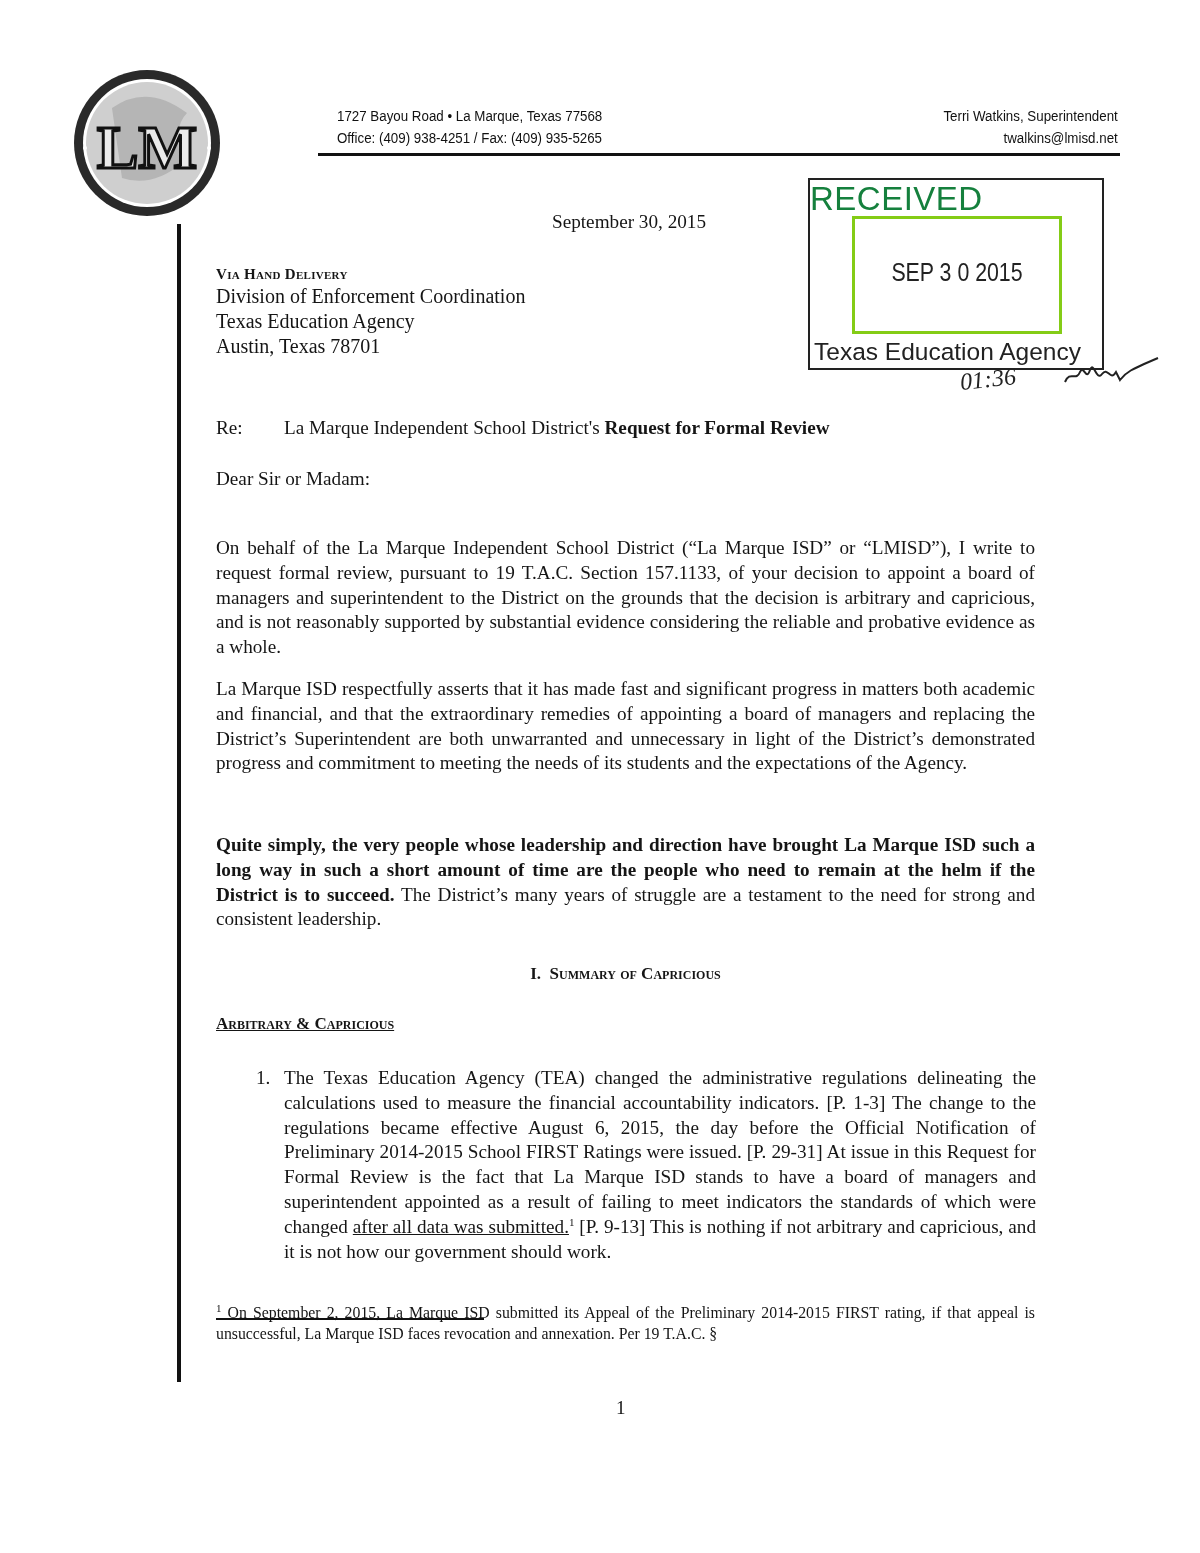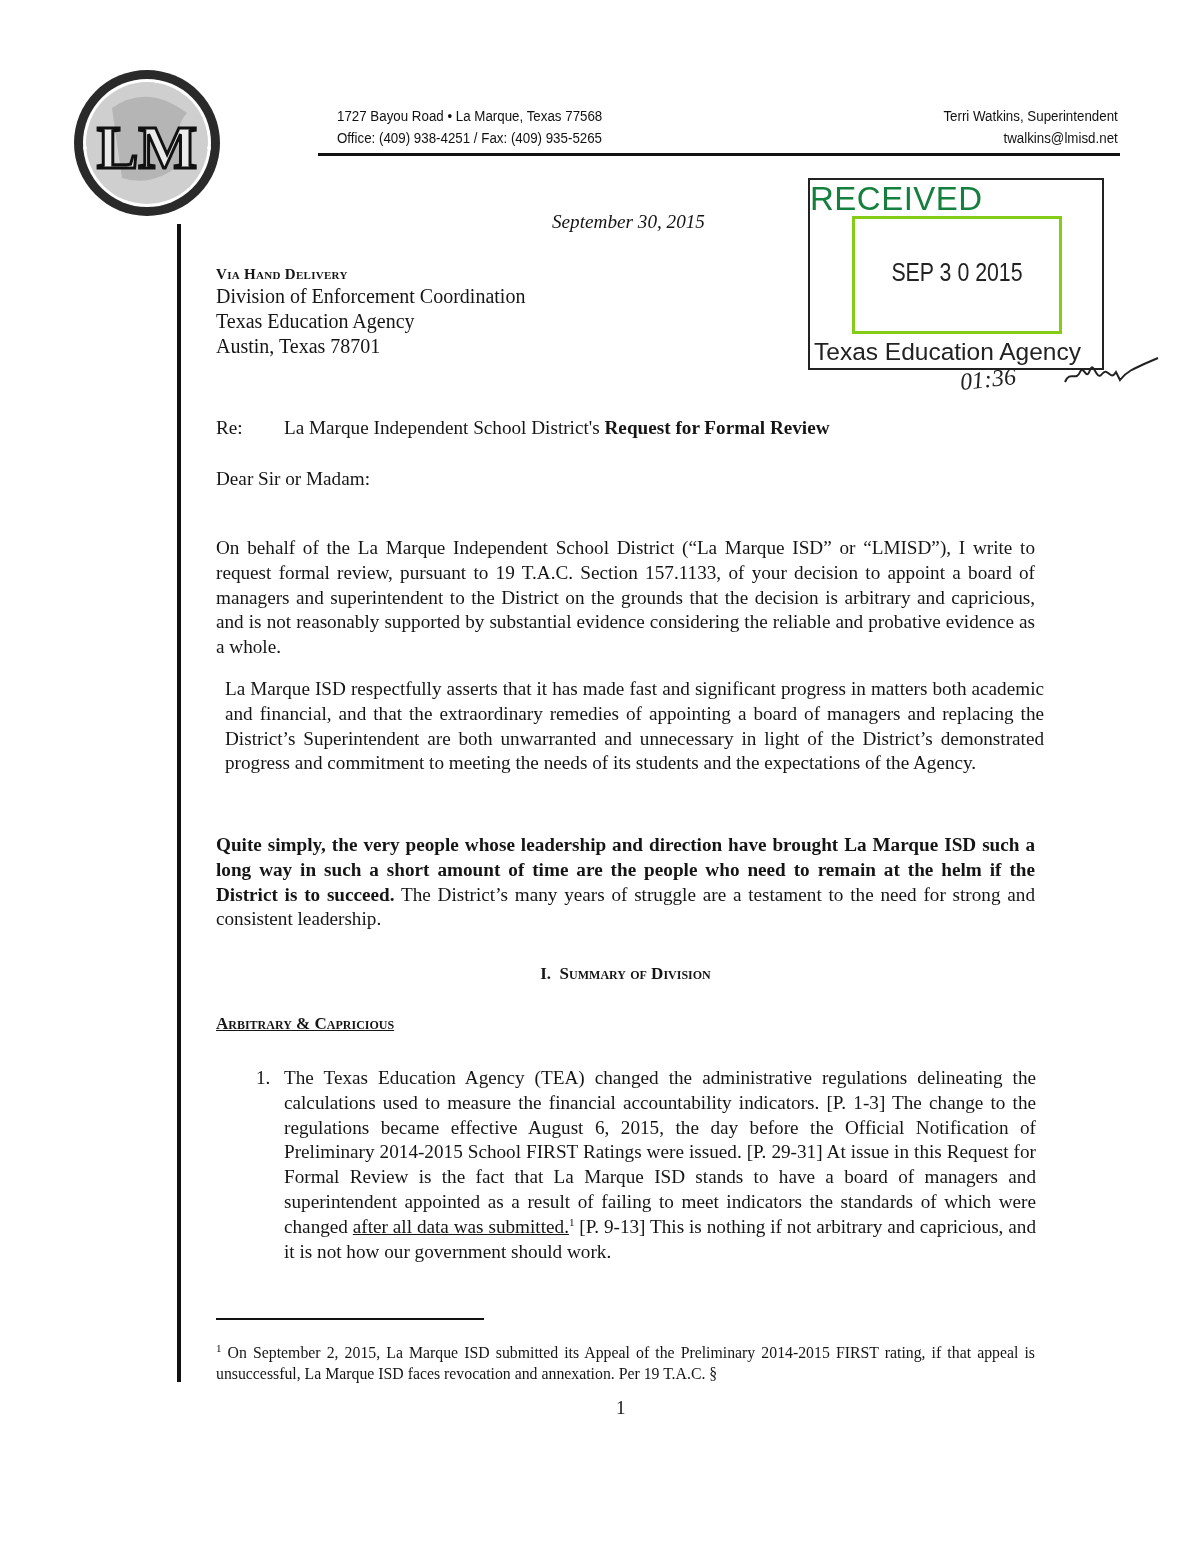--- a/index.html
+++ b/index.html
@@ -18,40 +18,40 @@
     .stamp-outer { position: absolute; left: 808px; top: 178px; width: 292px; height: 188px; border: 2px solid #222; }
     .stamp-title { position: absolute; left: 0; right: 0; top: 0px; text-align: left; font-size: 33px; letter-spacing: 0.5px; color: #15803d; }
     .stamp-inner { position: absolute; left: 42px; top: 36px; width: 204px; height: 112px; border: 3px solid #84cc16; }
     .stamp-date { position: absolute; left: 0; right: 0; top: 38px; text-align: center; font-size: 26px; color: #222; transform: scaleX(0.82); }
     .stamp-agency { position: absolute; left: 4px; right: 2px; bottom: 2px; font-size: 24.5px; color: #222; white-space: nowrap; }
     .stamp-hand { position: absolute; left: 960px; top: 366px; font-size: 24px; font-style: italic; color: #222; transform: rotate(-6deg); }
     .stamp-sig { position: absolute; left: 1060px; top: 352px; width: 100px; height: 40px; }
 
     
     .text { position: absolute; font-size: 19.2px; line-height: 24.8px; color: #151515; }
-    .date { left: 552px; top: 210px; font-style: italic; }
+    .date { left: 552px; top: 210px; }
     .via { left: 216px; top: 262px; font-size: 15px; font-weight: bold; font-variant: small-caps; letter-spacing: 0.3px; }
     .addr { left: 216px; top: 284px; font-size: 20px; line-height: 25px; }
     .re-label { left: 216px; top: 416px; }
     .re-text { left: 284px; top: 416px; }
     .salutation { left: 216px; top: 467px; }
     .para { left: 216px; width: 819px; text-align: justify; }
     .p1 { top: 522px; margin-top: 14px; }
-    .p2 { top: 677px; margin-left: 9px; }
+    .p2 { top: 677px; }
     .p3 { top: 833px; }
     .b { font-weight: bold; }
     .section-head { left: 216px; width: 819px; top: 962px; text-align: center; font-weight: bold; font-size: 17px; }
     .section-head .sc { font-variant: small-caps; font-size: 17px; }
     .sub-head { left: 216px; top: 1012px; font-weight: bold; font-variant: small-caps; text-decoration: underline; font-size: 17px; }
     .item-num { left: 256px; top: 1066px; }
     .item-text { left: 284px; width: 752px; top: 1066px; text-align: justify; }
     .u { text-decoration: underline; margin-top: 12px; }
     sup { font-size: 11px; line-height: 0; }
     .fn-rule { position: absolute; left: 216px; top: 1318px; width: 268px; height: 2px; background: #111; }
-    .footnote { left: 216px; width: 819px; top: 1342px; font-size: 15.8px; line-height: 21px; text-align: justify; }
+    .footnote { left: 216px; width: 819px; top: 1302px; font-size: 15.8px; line-height: 21px; text-align: justify; }
     .page-num { left: 616px; top: 1396px; font-size: 19px; }
   </style>
 </head>
 <body>
 
 <svg id="logo" viewBox="0 0 150 150">
   <circle cx="75" cy="75" r="73" fill="#2a2a2a"></circle>
   <circle cx="75" cy="75" r="64" fill="#ffffff"></circle>
   <circle cx="75" cy="75" r="61" fill="#cfcfcf"></circle>
   <path d="M40 40 Q75 15 115 45 Q100 60 110 95 Q80 120 50 110 Z" fill="#a9a9a9" opacity="0.7"></path>
@@ -93,21 +93,21 @@
 
 <div class="text serif re-label">Re:</div>
 <div class="text serif re-text"><span>La Marque Independent School District's </span><span class="b">Request for Formal Review</span></div>
 
 <div class="text serif salutation">Dear Sir or Madam:</div>
 
 <div class="text serif para p1">On behalf of the La Marque Independent School District (“La Marque ISD” or “LMISD”), I write to request formal review, pursuant to 19 T.A.C. Section 157.1133, of your decision to appoint a board of managers and superintendent to the District on the grounds that the decision is arbitrary and capricious, and is not reasonably supported by substantial evidence considering the reliable and probative evidence as a whole.</div>
 <div class="text serif para p2">La Marque ISD respectfully asserts that it has made fast and significant progress in matters both academic and financial, and that the extraordinary remedies of appointing a board of managers and replacing the District’s Superintendent are both unwarranted and unnecessary in light of the District’s demonstrated progress and commitment to meeting the needs of its students and the expectations of the Agency.</div>
 <div class="text serif para p3"><span class="b">Quite simply, the very people whose leadership and direction have brought La Marque ISD such a long way in such a short amount of time are the people who need to remain at the helm if the District is to succeed.</span><span>  The District’s many years of struggle are a testament to the need for strong and consistent leadership.</span></div>
 
-<div class="text serif section-head"><span>I.</span>&nbsp; <span class="sc">Summary of Division</span></div>
+<div class="text serif section-head"><span>I.</span>&nbsp; <span class="sc">Summary of Capricious</span></div>
 <div class="text serif sub-head">Arbitrary &amp; Capricious</div>
 
 <div class="text serif item-num">1.</div>
 <div class="text serif item-text"><span>The Texas Education Agency (TEA) changed the administrative regulations delineating the calculations used to measure the financial accountability indicators. [P. 1-3] The change to the regulations became effective August 6, 2015, the day before the Official Notification of Preliminary 2014-2015 School FIRST Ratings were issued.  [P. 29-31]  At issue in this Request for Formal Review is the fact that La Marque ISD stands to have a board of managers and superintendent appointed as a result of failing to meet indicators the standards of which were changed </span><span class="u">after all data was submitted.</span><sup>1</sup><span>  [P. 9-13] This is nothing if not arbitrary and capricious, and it is not how our government should work.</span></div>
 
 <div class="fn-rule"></div>
 <div class="text serif footnote"><sup>1</sup><span> On September 2, 2015, La Marque ISD submitted its Appeal of the Preliminary 2014-2015 FIRST rating, if that appeal is unsuccessful, La Marque ISD faces revocation and annexation.   Per 19 T.A.C. §</span></div>
 
 <div class="text serif page-num">1</div>
 

